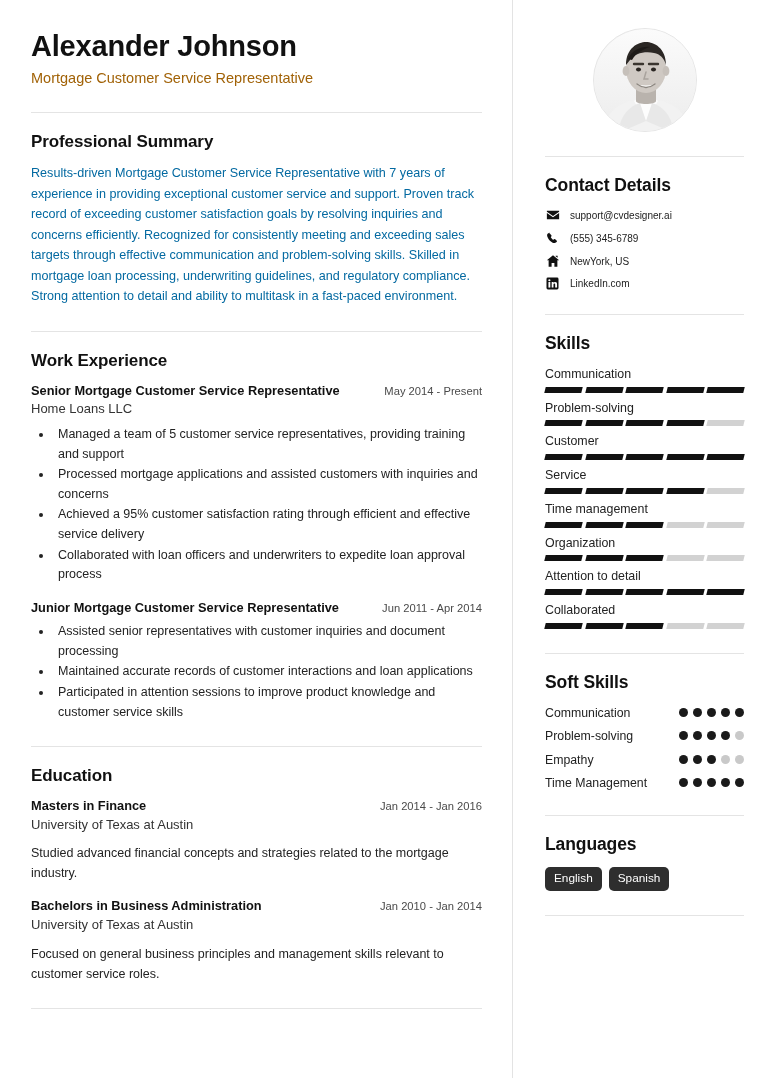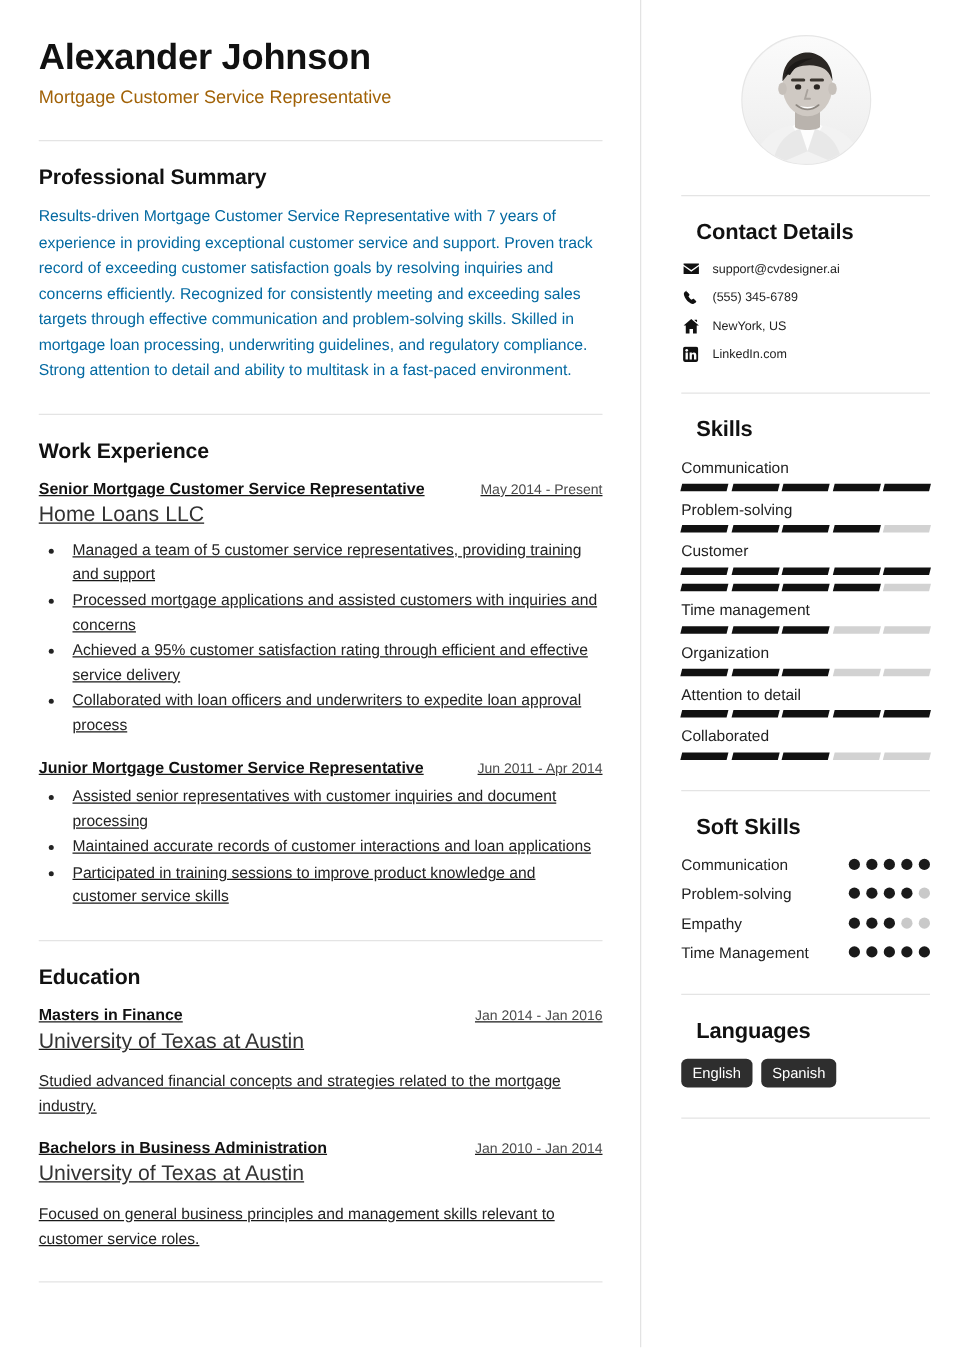--- a/index.html
+++ b/index.html
@@ -28,33 +28,33 @@
   .rule { border: 0; border-top: 1px solid #e4e4e4; margin: 24px 0 0 0; height: 0; }
 
   
   .sec { margin-top: 0; }
   .sec-head {
     font-size: 17px; font-weight: bold; color: #111;
     margin: 19px 0 11px 0; letter-spacing: -0.1px;
   }
   .side-head {
     font-size: 17.5px; font-weight: bold; color: #111;
-    margin: 18px 0 12px 12px; letter-spacing: -0.1px;
+    margin: 18px 0 12px 0; letter-spacing: -0.1px;
   }
 
   
   .summary { font-size: 12.6px; line-height: 1.63; color: #0369a1; margin: 0; }
 
   
-  .entry { margin-bottom: 3px; text-decoration: underline; }
+  .entry { margin-bottom: 3px; }
   .entry + .entry { margin-top: 14px; }
   .entry-top { display: flex; align-items: baseline; justify-content: space-between; gap: 12px; }
   .entry-title { font-size: 12.8px; font-weight: bold; color: #111; line-height: 1.35; }
   .entry-date { font-size: 11.2px; color: #4a4a4a; white-space: nowrap; flex: none; }
-  .entry-org { font-size: 17px; color: #333; line-height: 1.45; margin-top: 1px; }
+  .entry-org { font-size: 13px; color: #333; line-height: 1.45; margin-top: 1px; }
   .entry-desc { font-size: 12.5px; line-height: 1.6; color: #232323; margin: 9px 0 0 0; }
 
   ul.bullets { margin: 6px 0 0 0; padding: 0 0 0 22px; }
   ul.bullets li {
     font-size: 12.5px; line-height: 1.57; color: #232323;
     margin-bottom: 1px; padding-left: 5px;
   }
 
   
   .photo-wrap { display: flex; justify-content: center; margin: 2px 0 0 0; }
@@ -134,21 +134,21 @@
             </ul>
           </div>
           <div class="entry">
             <div class="entry-top">
               <div class="entry-title">Junior Mortgage Customer Service Representative</div>
               <div class="entry-date">Jun 2011 - Apr 2014</div>
             </div>
             <ul class="bullets">
               <li>Assisted senior representatives with customer inquiries and document processing</li>
               <li>Maintained accurate records of customer interactions and loan applications</li>
-              <li>Participated in training sessions to improve product knowledge and customer service skills</li>
+              <li>Participated in attention sessions to improve product knowledge and customer service skills</li>
             </ul>
           </div>
         </div>
     </div>
 
     <hr class="rule">
 
     <div class="sec">
       <div class="sec-head">Education</div>
       <div id="edu-entries">
@@ -293,20 +293,21 @@
             <div class="skill-label">Customer</div>
             <div class="meter">
               <span class="seg on"></span>
               <span class="seg on"></span>
               <span class="seg on"></span>
               <span class="seg on"></span>
               <span class="seg on"></span>
             </div>
           </div>
           <div class="skill-row">
+            <div class="skill-label">Service</div>
             <div class="meter">
               <span class="seg on"></span>
               <span class="seg on"></span>
               <span class="seg on"></span>
               <span class="seg on"></span>
               <span class="seg"></span>
             </div>
           </div>
           <div class="skill-row">
             <div class="skill-label">Time management</div>

